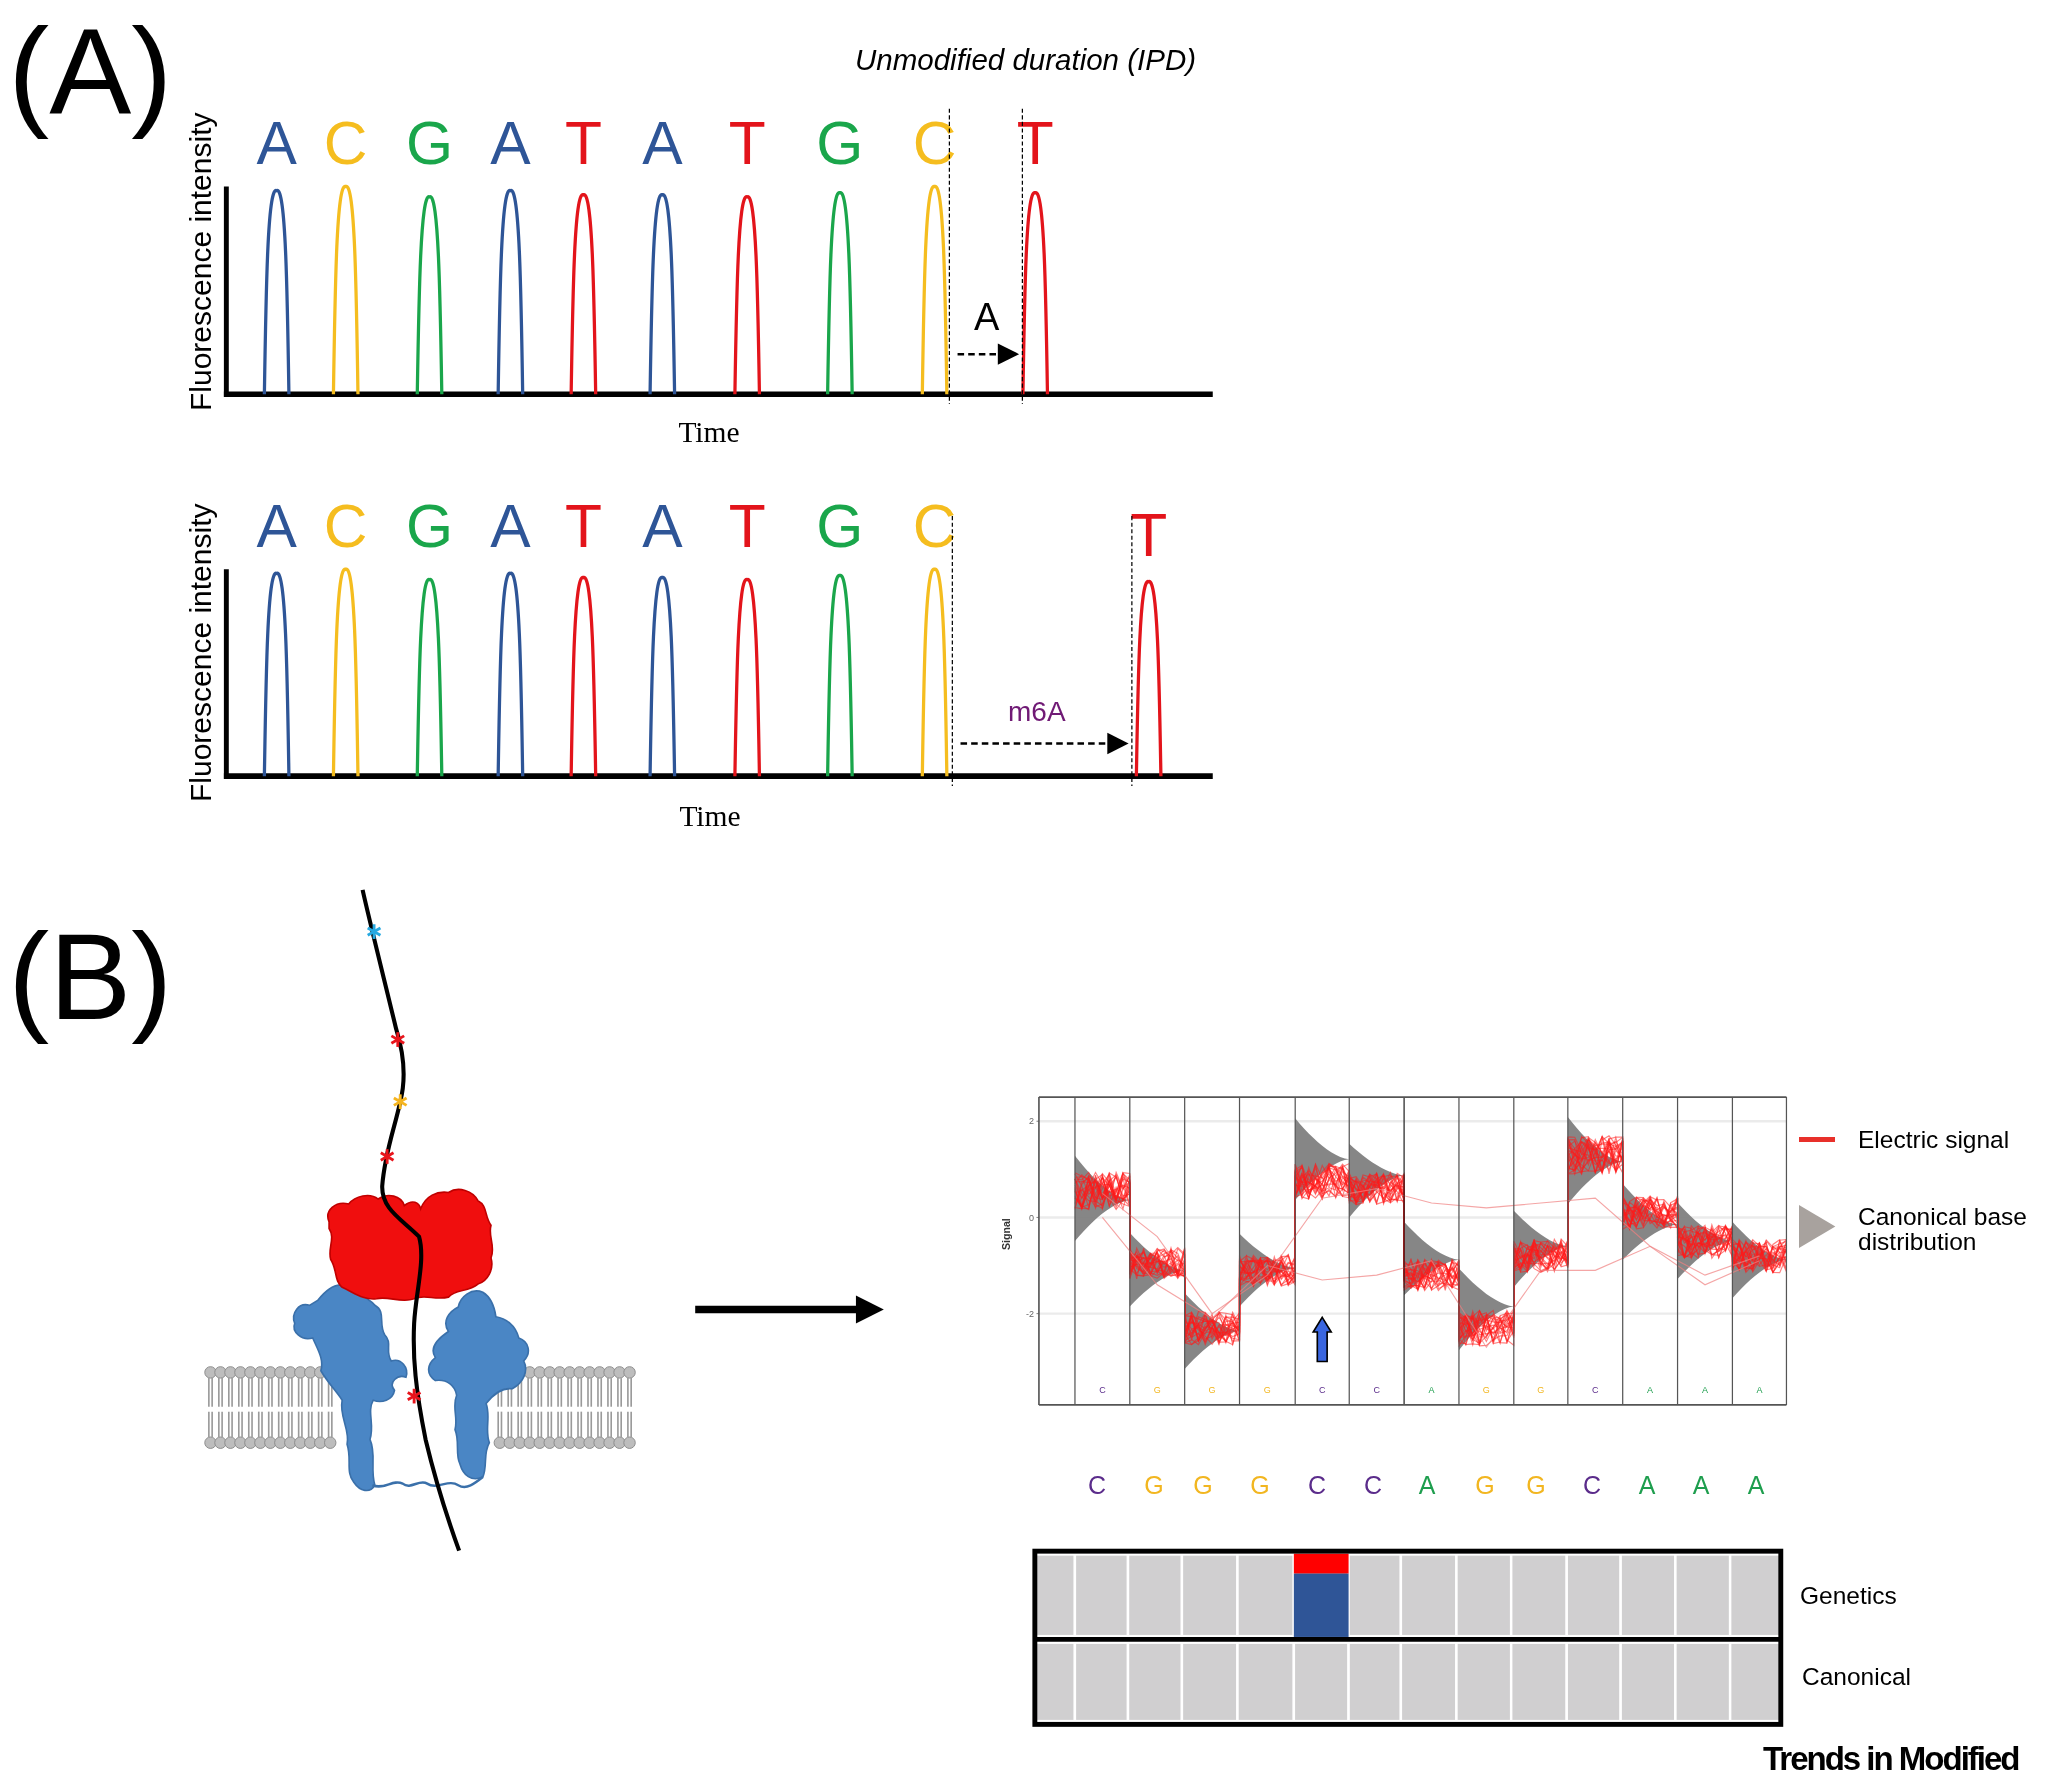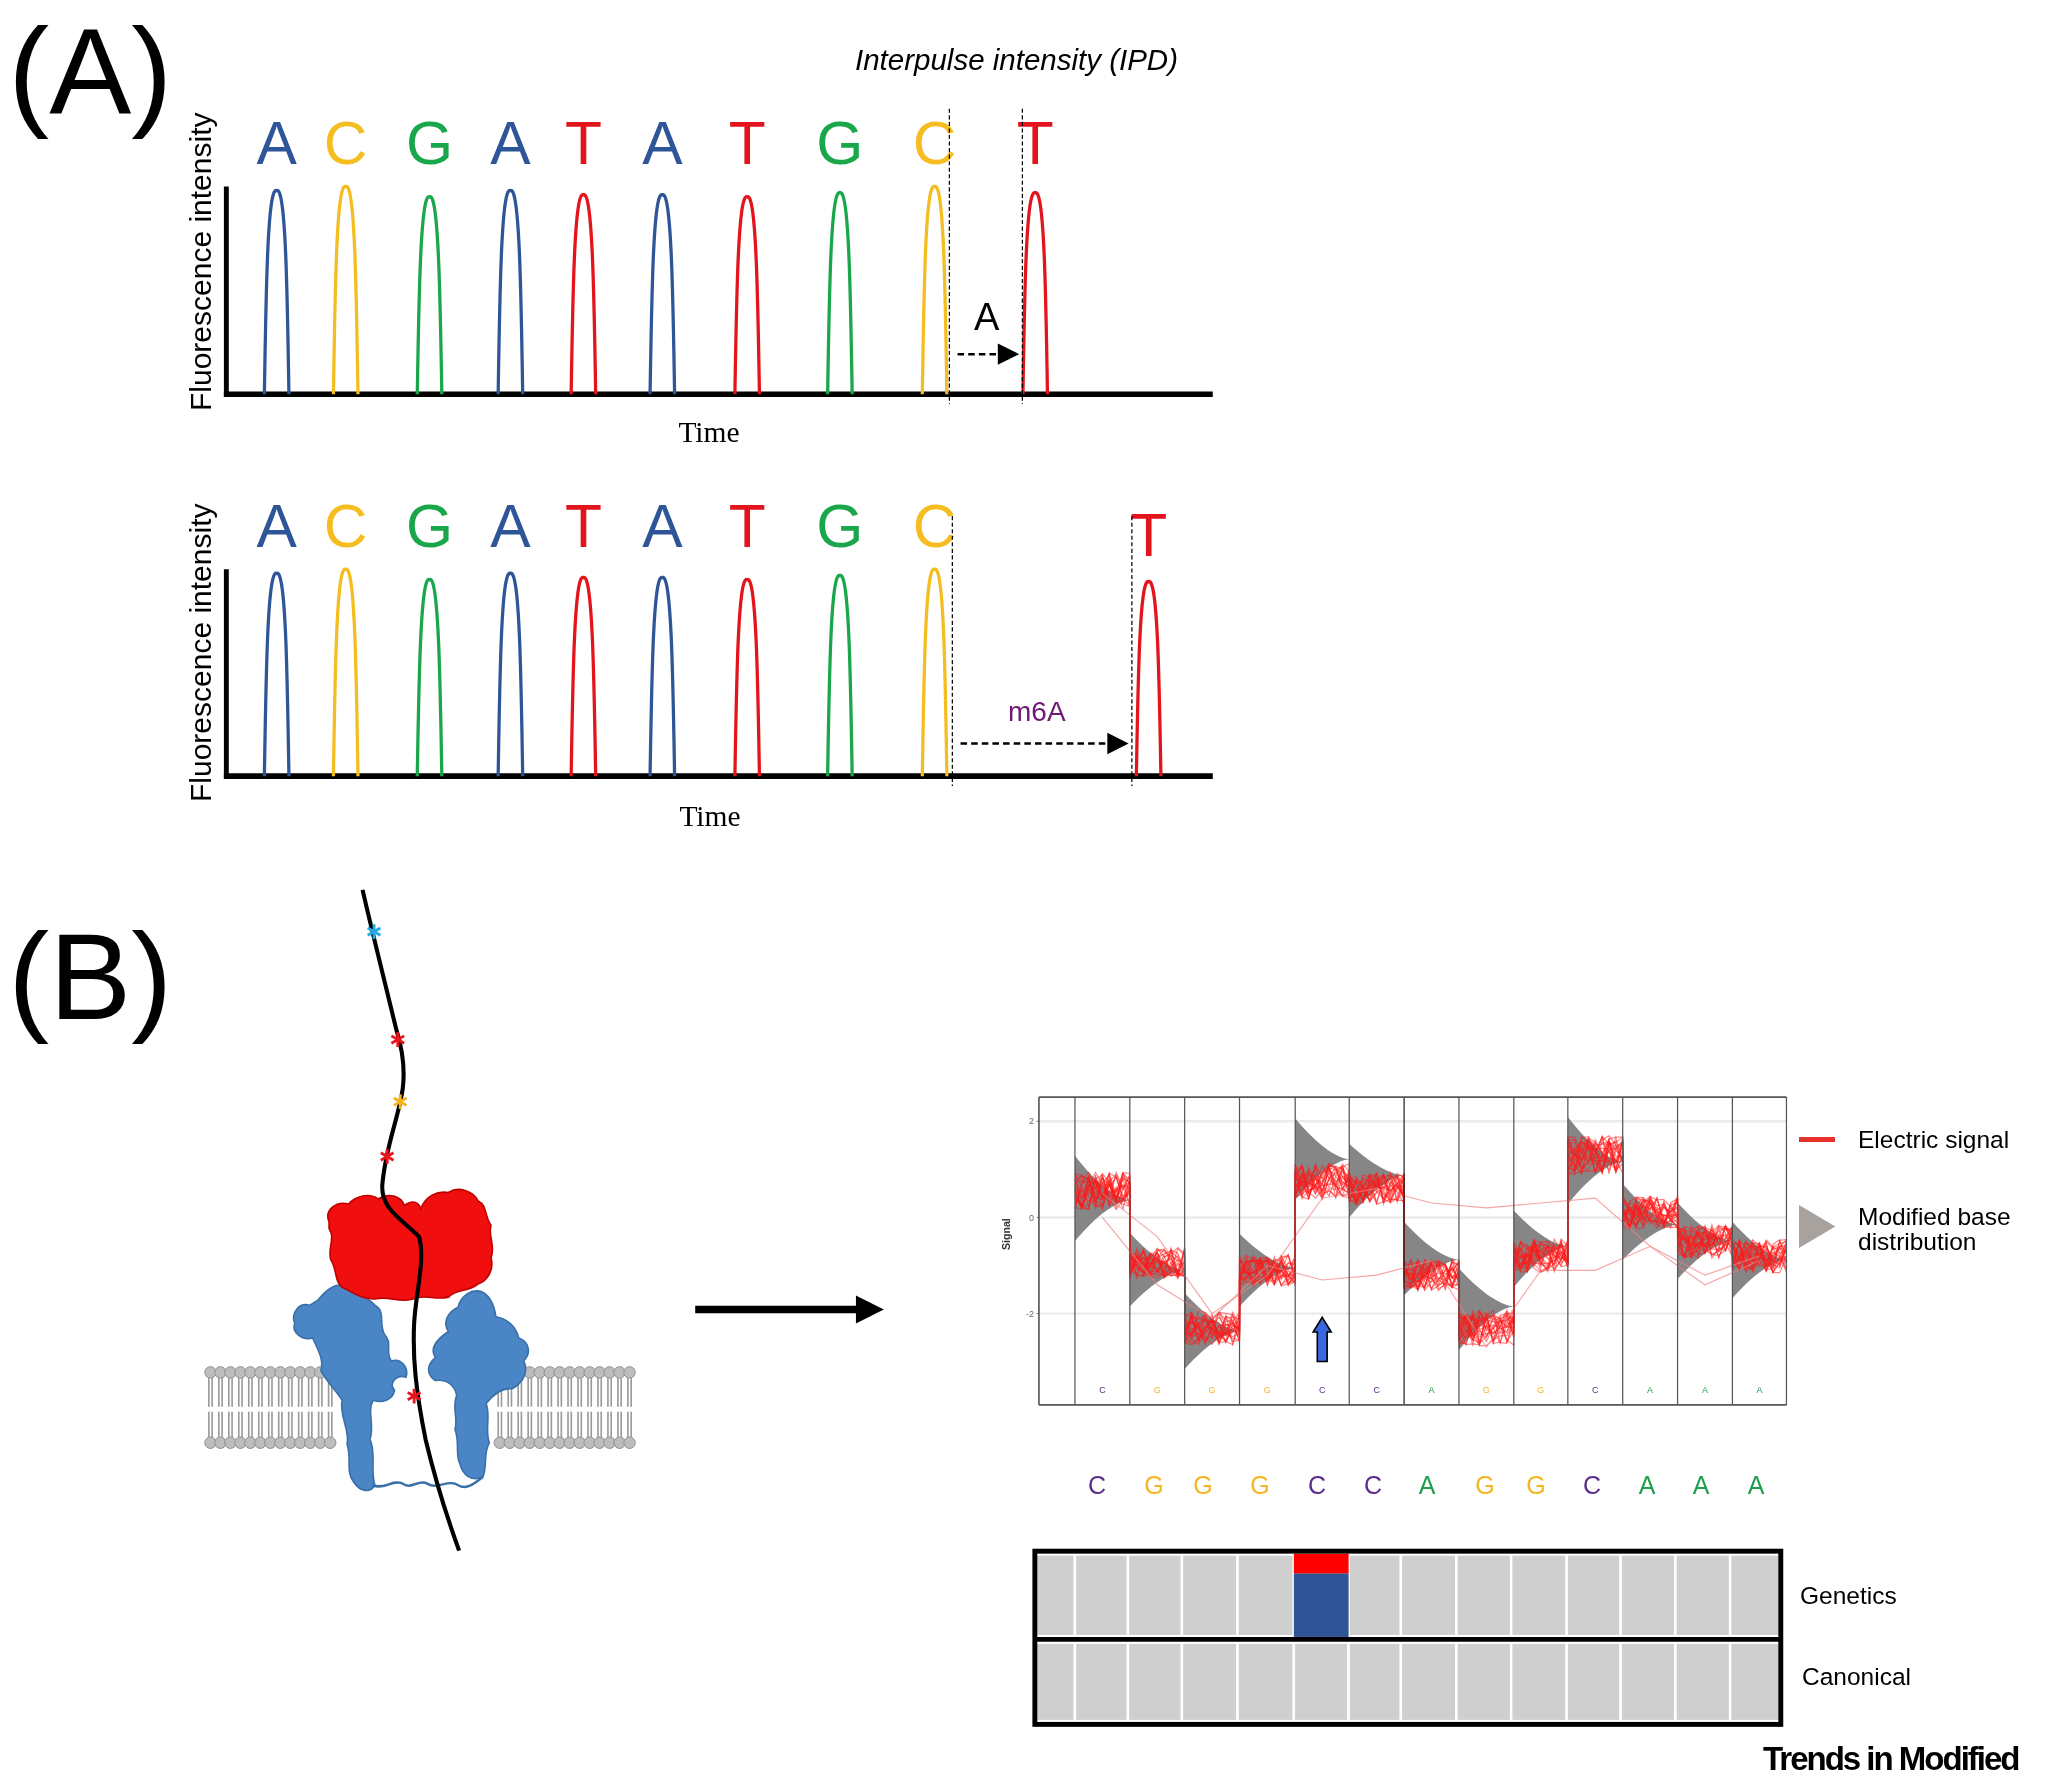--- a/index.html
+++ b/index.html
@@ -14,21 +14,21 @@
   .row-label { font-family: "Liberation Sans", sans-serif; font-size: 24.5px; color: #000; white-space: nowrap; }
   .brand { font-family: "Liberation Sans", sans-serif; font-weight: bold; font-size: 33px; letter-spacing: -2px; color: #000; white-space: nowrap; }
   svg text { font-family: "Liberation Sans", sans-serif; }
 </style>
 </head>
 <body>
 
 <div id="canvas">
 
   <div class="abs panel-label" style="left:8.2px; top:9.8px;">(A)</div>
-  <div class="abs ipd-title" style="left:855px; top:43px;">Interpulse intensity (IPD)</div>
+  <div class="abs ipd-title" style="left:855px; top:43px;">Unmodified duration (IPD)</div>
 
   <div class="abs axis-title ylab" style="left:184px; top:411px;">Fluorescence intensity</div>
   <div class="abs time-label" style="left:709px; top:416px;">Time</div>
 
   <div class="abs axis-title ylab" style="left:184px; top:802px;">Fluorescence intensity</div>
   <div class="abs time-label" style="left:710px; top:800px;">Time</div>
 
   <svg class="abs" id="chromA" style="left:0; top:0;" width="2046" height="867" viewBox="0 0 2500 1060">
       <g>
         <line x1="276" y1="228" x2="276" y2="485" stroke="#000" stroke-width="6"></line>
@@ -411,21 +411,21 @@
       <g>
         <polygon points="385,280 396,298 391,298 391,334 379,334 379,298 374,298" fill="#3A66E0" stroke="#000" stroke-width="2"></polygon>
       </g>
     </svg>
 
   <div class="abs" style="left:1799px; top:1137px; width:36px; height:4.9px; background:#E8302A;"></div>
   <div class="abs legend-text" style="left:1858px; top:1128px;">Electric signal</div>
   <svg class="abs" style="left:1799px; top:1205px;" width="38" height="43" viewBox="0 0 46 52">
     <polygon points="0,0 44,26 0,52" fill="#A8A29E"></polygon>
   </svg>
-  <div class="abs legend-text" style="left:1858px; top:1205px;">Modified base</div>
+  <div class="abs legend-text" style="left:1858px; top:1205px;">Canonical base</div>
   <div class="abs legend-text" style="left:1858px; top:1230px;">distribution</div>
 
   <div id="seqRow" class="abs" style="left:0; top:0;">
       <div class="abs" style="left: 1097px; top: 1471px; transform: translateX(-50%); font-size: 25px; color: rgb(91, 44, 139);">C</div>
       <div class="abs" style="left: 1154px; top: 1471px; transform: translateX(-50%); font-size: 25px; color: rgb(242, 182, 32);">G</div>
       <div class="abs" style="left: 1203px; top: 1471px; transform: translateX(-50%); font-size: 25px; color: rgb(242, 182, 32);">G</div>
       <div class="abs" style="left: 1260px; top: 1471px; transform: translateX(-50%); font-size: 25px; color: rgb(242, 182, 32);">G</div>
       <div class="abs" style="left: 1317px; top: 1471px; transform: translateX(-50%); font-size: 25px; color: rgb(91, 44, 139);">C</div>
       <div class="abs" style="left: 1373px; top: 1471px; transform: translateX(-50%); font-size: 25px; color: rgb(91, 44, 139);">C</div>
       <div class="abs" style="left: 1427px; top: 1471px; transform: translateX(-50%); font-size: 25px; color: rgb(30, 158, 78);">A</div>

